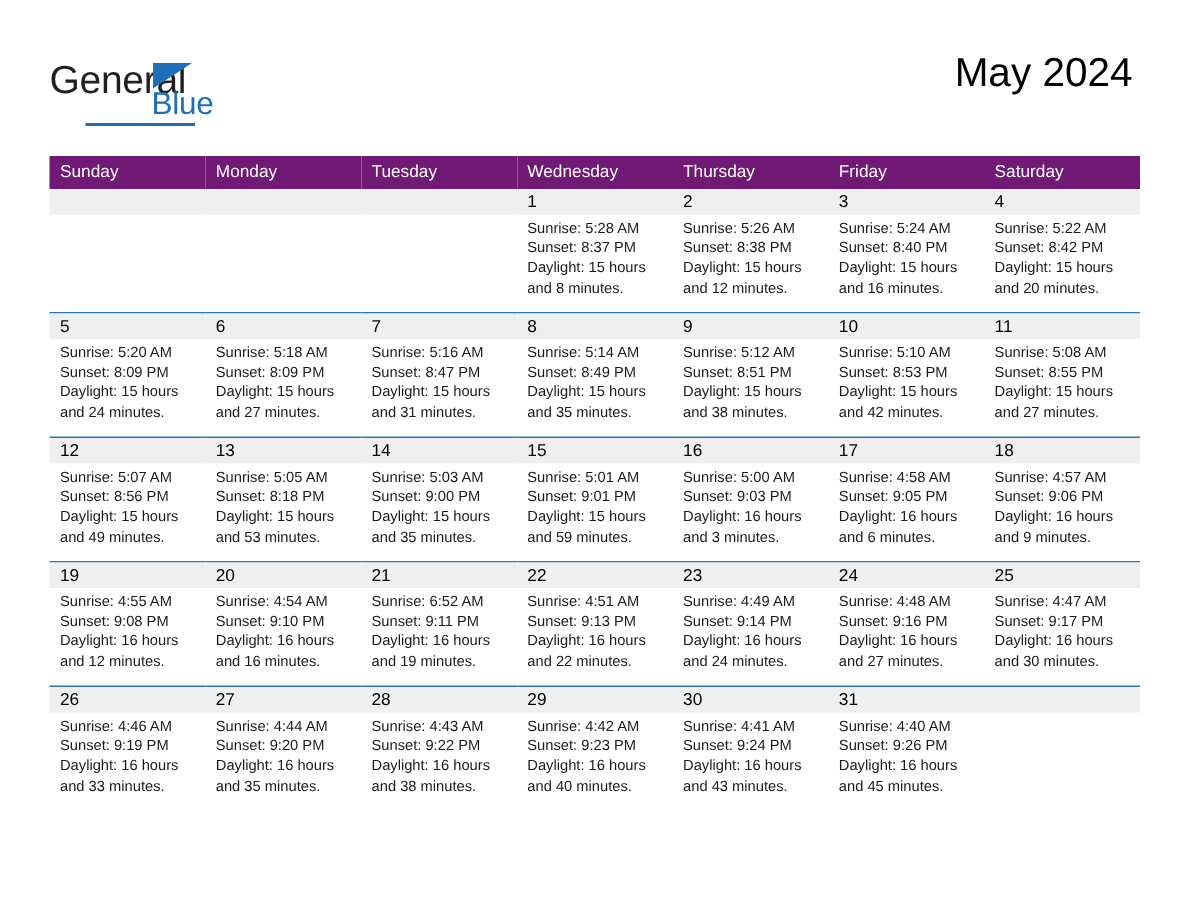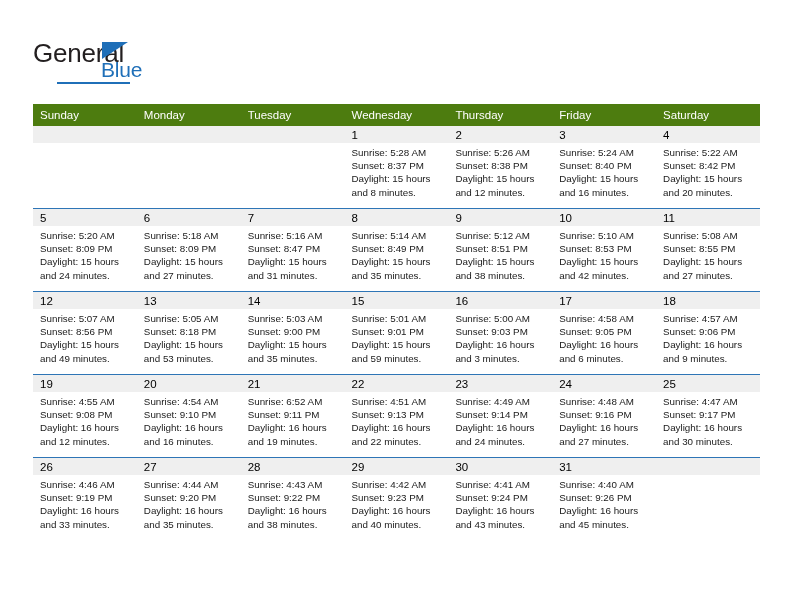--- a/index.html
+++ b/index.html
@@ -97,21 +97,21 @@
     left: 33px;
     top: 104px;
     width: 727px;
   }
   .cal-table {
     width: 727px;
     border-collapse: collapse;
     table-layout: fixed;
   }
   .cal-table th {
-    background: #4d7c0f;
+    background: #701a75;
     color: #ffffff;
     font-weight: normal;
     font-size: 11.5px;
     text-align: left;
     padding: 5px 0 5px 7px;
     height: 12px;
     border: none;
   }
   .cal-table td {
     vertical-align: top;
@@ -157,20 +157,21 @@
 
   <div class="top">
 
     <div class="logo">
       <span class="logo-general">General</span>
       <span class="logo-tri"></span>
       <span class="logo-blue">Blue</span>
       <span class="logo-underline"></span>
     </div>
 
+    <div class="title">May 2024</div>
   </div>
 
   <div class="calendar">
     <table class="cal-table">
       <thead>
         <tr id="weekday-row">
             <th>Sunday</th>
             <th>Monday</th>
             <th>Tuesday</th>
             <th>Wednesday</th>

